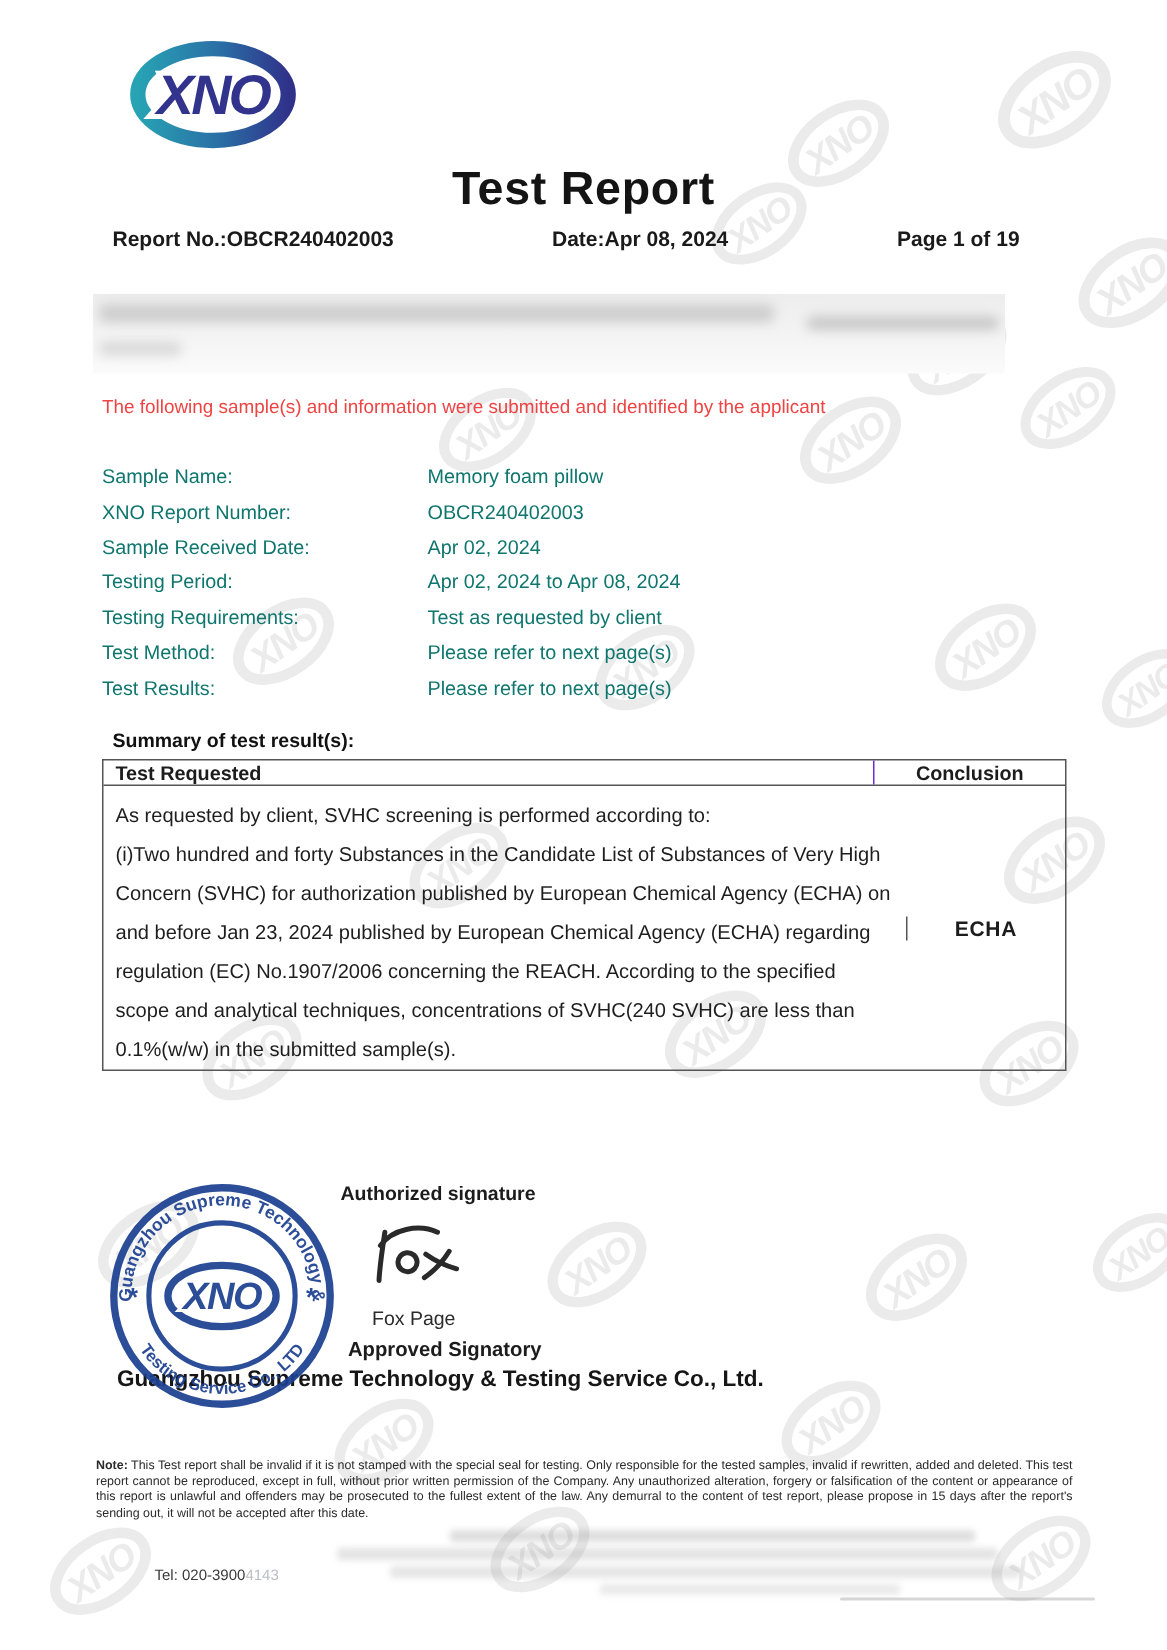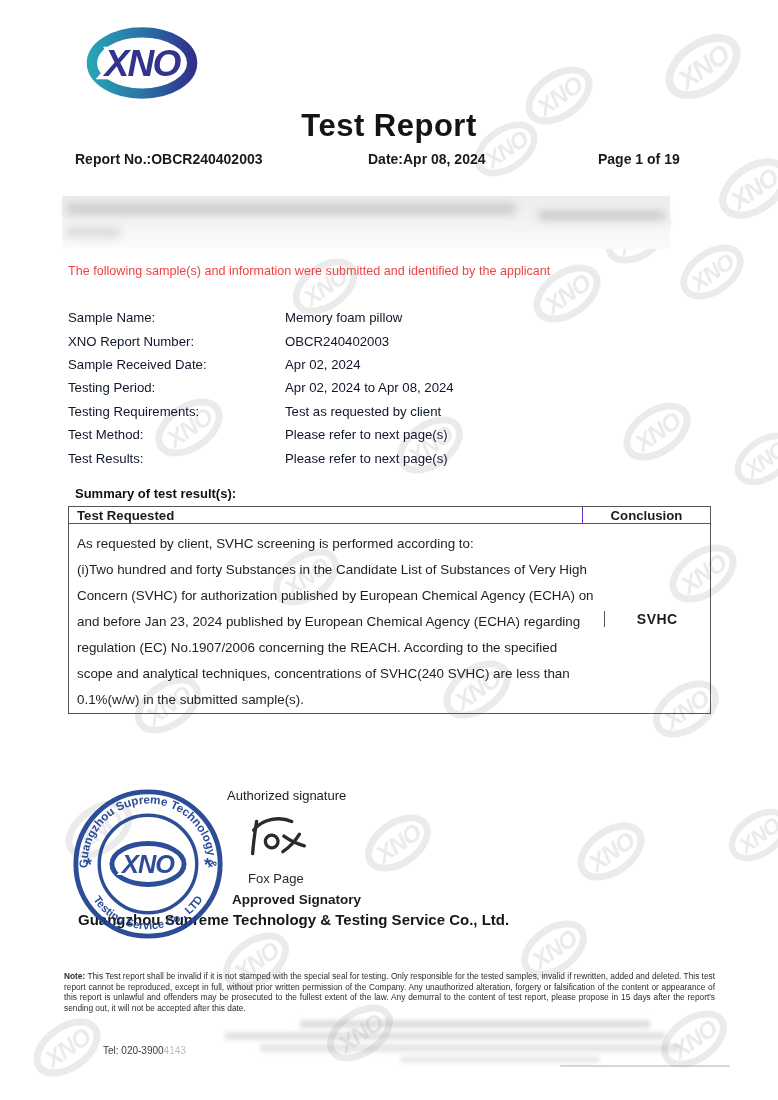--- a/index.html
+++ b/index.html
@@ -21,38 +21,38 @@
   
   .redact{position:absolute;left:62px;top:196px;width:608px;height:53px;
           background:linear-gradient(to bottom,#ededed,#f4f4f4 55%,#fbfbfb);}
   .smudge{position:absolute;background:rgba(150,150,150,.38);filter:blur(4px);border-radius:4px;}
   .sm1{left:4px;top:7px;width:74%;height:12px;}
   .sm2{right:4px;top:15px;width:21%;height:9px;background:rgba(140,140,140,.42);}
   .sm3{left:4px;top:32px;width:9%;height:9px;background:rgba(160,160,160,.35);}
   
   .intro{position:absolute;left:68px;top:264px;font-size:12.6px;color:#ef4444;}
   .fields{position:absolute;left:68px;top:306px;}
-  .field-row{display:flex;height:23.4px;align-items:center;font-size:13.2px;color:#0f172a;}
+  .field-row{display:flex;height:23.4px;align-items:center;font-size:13.2px;color:#0f766e;}
   .field-label{width:217px;}
   .field-value{white-space:nowrap;}
   
   .summary-heading{position:absolute;left:75px;top:486px;font-size:13px;font-weight:bold;color:#111;}
   .ttable{position:absolute;left:68px;top:506px;width:641px;height:206px;
           border:1px solid #555;display:flex;flex-direction:column;background:rgba(255,255,255,.0);}
   .thead{display:flex;height:27px;border-bottom:1px solid #555;}
   .tbody{display:flex;flex:1;align-items:center;}
   .col1h{flex:1;display:flex;align-items:center;padding-left:8px;font-size:13.2px;font-weight:bold;}
   .col2h{width:127px;border-left:1px solid #6d28d9;display:flex;align-items:center;justify-content:center;
          font-size:13.2px;font-weight:bold;}
   .col1b{flex:1;padding:7px 10px 0 8px;font-size:13.4px;line-height:26px;color:#1e1e1e;}
   .col1b .tline{white-space:nowrap;}
   .col2b{width:127px;border-left:1px solid #555;display:flex;align-items:center;justify-content:center;
          font-size:14px;font-weight:bold;letter-spacing:.5px;}
   
-  .auth-label{position:absolute;left:227px;top:788px;font-size:13px;font-weight:normal;}
+  .auth-label{position:absolute;left:227px;top:788px;font-size:13px;font-weight:bold;}
   .sig-svg{position:absolute;left:240px;top:810px;width:78px;height:62px;}
   .signer{position:absolute;left:248px;top:871px;font-size:13px;color:#2a2a2a;}
   .approved{position:absolute;left:232px;top:892px;font-size:13.5px;font-weight:bold;}
   .company{position:absolute;left:78px;top:911px;font-size:15px;font-weight:bold;color:#161616;white-space:nowrap;}
   .stamp{position:absolute;left:70px;top:786px;width:156px;height:156px;opacity:.93;}
   
   .note{position:absolute;left:64px;top:971px;width:651px;font-size:8.3px;line-height:10.5px;
         color:#2b2b2b;text-align:justify;}
   .fsmudge{position:absolute;background:rgba(150,150,150,.3);filter:blur(2px);border-radius:2px;}
   .fs1{left:300px;top:1020px;width:350px;height:8px;}
@@ -294,21 +294,21 @@
     <div class="tbody">
       <div class="col1b" id="test-requested-cell">
           <div class="tline">As requested by client, SVHC screening is performed according to:</div>
           <div class="tline">(i)Two hundred and forty Substances in the Candidate List of Substances of Very High</div>
           <div class="tline">Concern (SVHC) for authorization published by European Chemical Agency (ECHA) on</div>
           <div class="tline">and before Jan 23, 2024 published by European Chemical Agency (ECHA) regarding</div>
           <div class="tline">regulation (EC) No.1907/2006 concerning the REACH. According to the specified</div>
           <div class="tline">scope and analytical techniques, concentrations of SVHC(240 SVHC) are less than</div>
           <div class="tline">0.1%(w/w) in the submitted sample(s).</div>
         </div>
-      <div class="col2b">SVHC</div>
+      <div class="col2b">ECHA</div>
     </div>
   </div>
 
   <div class="auth-label">Authorized signature</div>
 
   <div class="sig-svg">
     <svg viewBox="0 0 80 62" width="78" height="62">
       <g fill="none" stroke="#2a2a2a" stroke-width="3.4" stroke-linecap="round">
         <path d="M14,20 C22,9 40,5 53,11"></path>
         <path d="M17,11 C15,24 13.5,34 13,44"></path>

